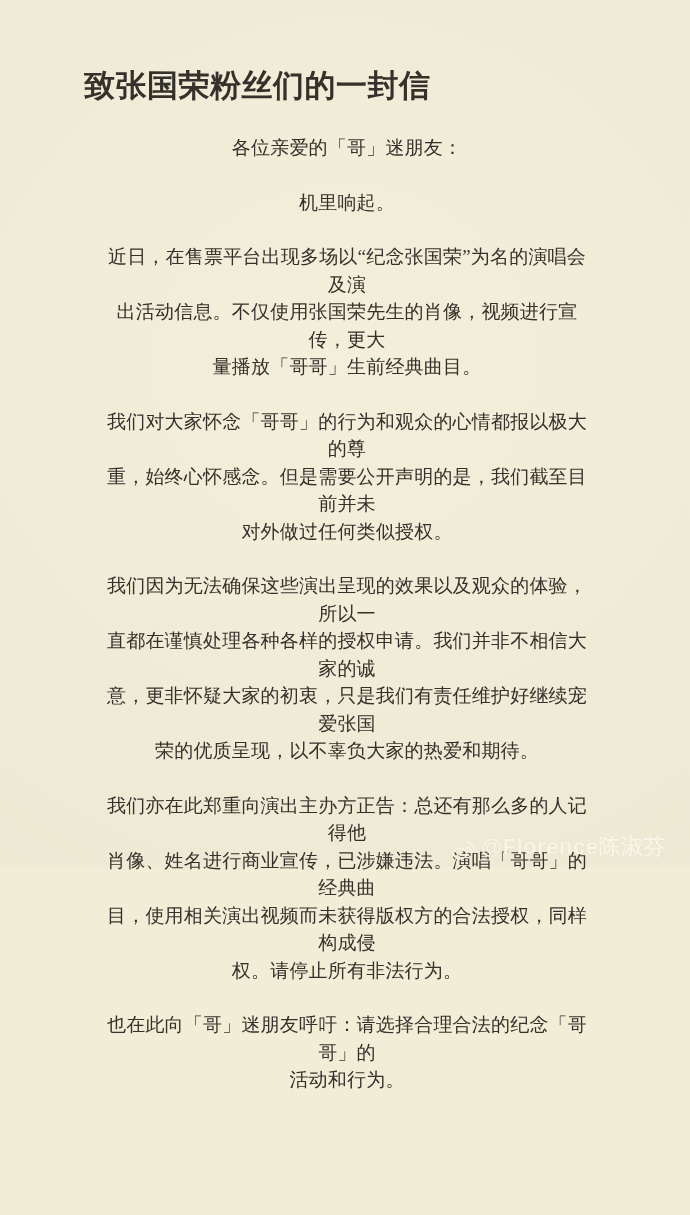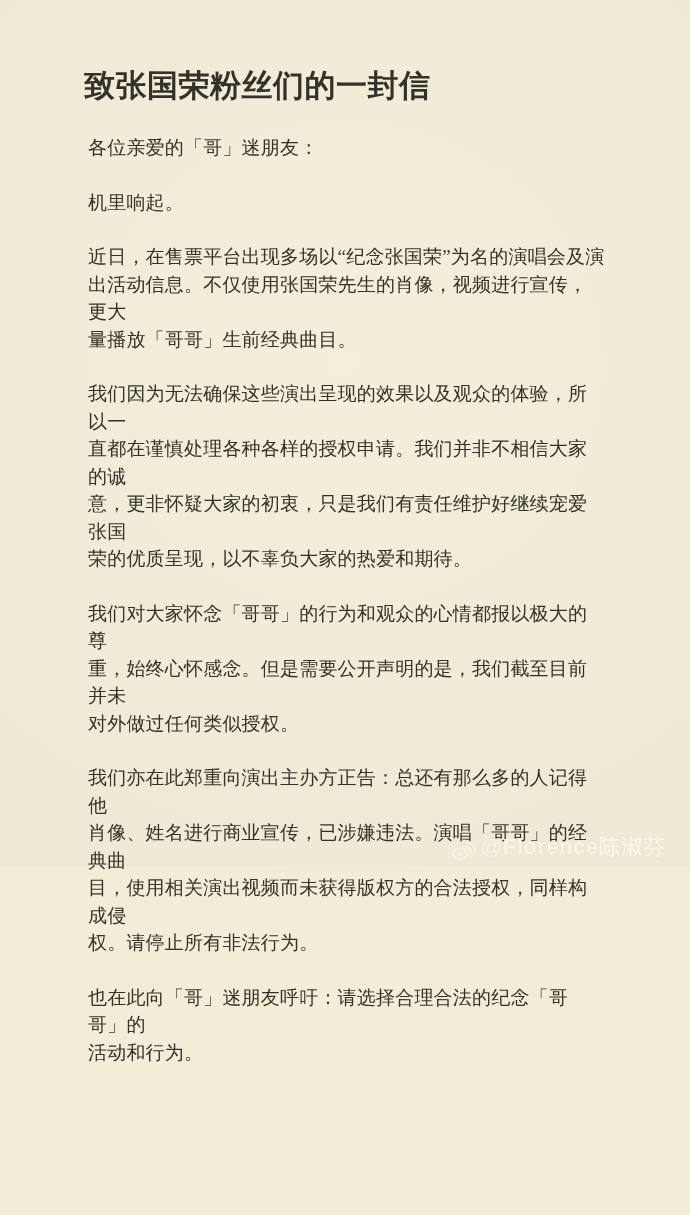--- a/index.html
+++ b/index.html
@@ -32,23 +32,24 @@
   }
   .letter-title {
     margin: 0 0 33px 0;
     font-size: 31px;
     line-height: 31px;
     font-weight: 700;
     letter-spacing: 0.5px;
     color: var(--ink);
   }
   .para {
-    margin: 27px 4px;
+    margin: 27px 16px;
     white-space: pre-line;
     letter-spacing: 0.2px;
+    text-align: center;
   }
   .watermark {
     position: absolute;
     right: 24px;
     bottom: 7px;
     display: flex;
     align-items: flex-end;
     gap: 5px;
     color: var(--watermark);
     font-family: "Liberation Sans", "DejaVu Sans", sans-serif;
@@ -66,27 +67,27 @@
 
   <h1 class="letter-title">致张国荣粉丝们的一封信</h1>
 
   <p class="para">各位亲爱的「哥」迷朋友：</p>
 
   <p class="para">机里响起。</p>
 
   <p class="para">近日，在售票平台出现多场以“纪念张国荣”为名的演唱会及演
 出活动信息。不仅使用张国荣先生的肖像，视频进行宣传，更大
 量播放「哥哥」生前经典曲目。</p>
+  <p class="para">我们对大家怀念「哥哥」的行为和观众的心情都报以极大的尊
+重，始终心怀感念。但是需要公开声明的是，我们截至目前并未
+对外做过任何类似授权。</p>
   <p class="para">我们因为无法确保这些演出呈现的效果以及观众的体验，所以一
 直都在谨慎处理各种各样的授权申请。我们并非不相信大家的诚
 意，更非怀疑大家的初衷，只是我们有责任维护好继续宠爱张国
 荣的优质呈现，以不辜负大家的热爱和期待。</p>
-  <p class="para">我们对大家怀念「哥哥」的行为和观众的心情都报以极大的尊
-重，始终心怀感念。但是需要公开声明的是，我们截至目前并未
-对外做过任何类似授权。</p>
   <p class="para">我们亦在此郑重向演出主办方正告：总还有那么多的人记得他
 肖像、姓名进行商业宣传，已涉嫌违法。演唱「哥哥」的经典曲
 目，使用相关演出视频而未获得版权方的合法授权，同样构成侵
 权。请停止所有非法行为。</p>
   <p class="para">也在此向「哥」迷朋友呼吁：请选择合理合法的纪念「哥哥」的
 活动和行为。</p>
 
   <div class="watermark">
     <span>
       <svg width="24" height="19" viewBox="0 0 27 21" fill="none">

